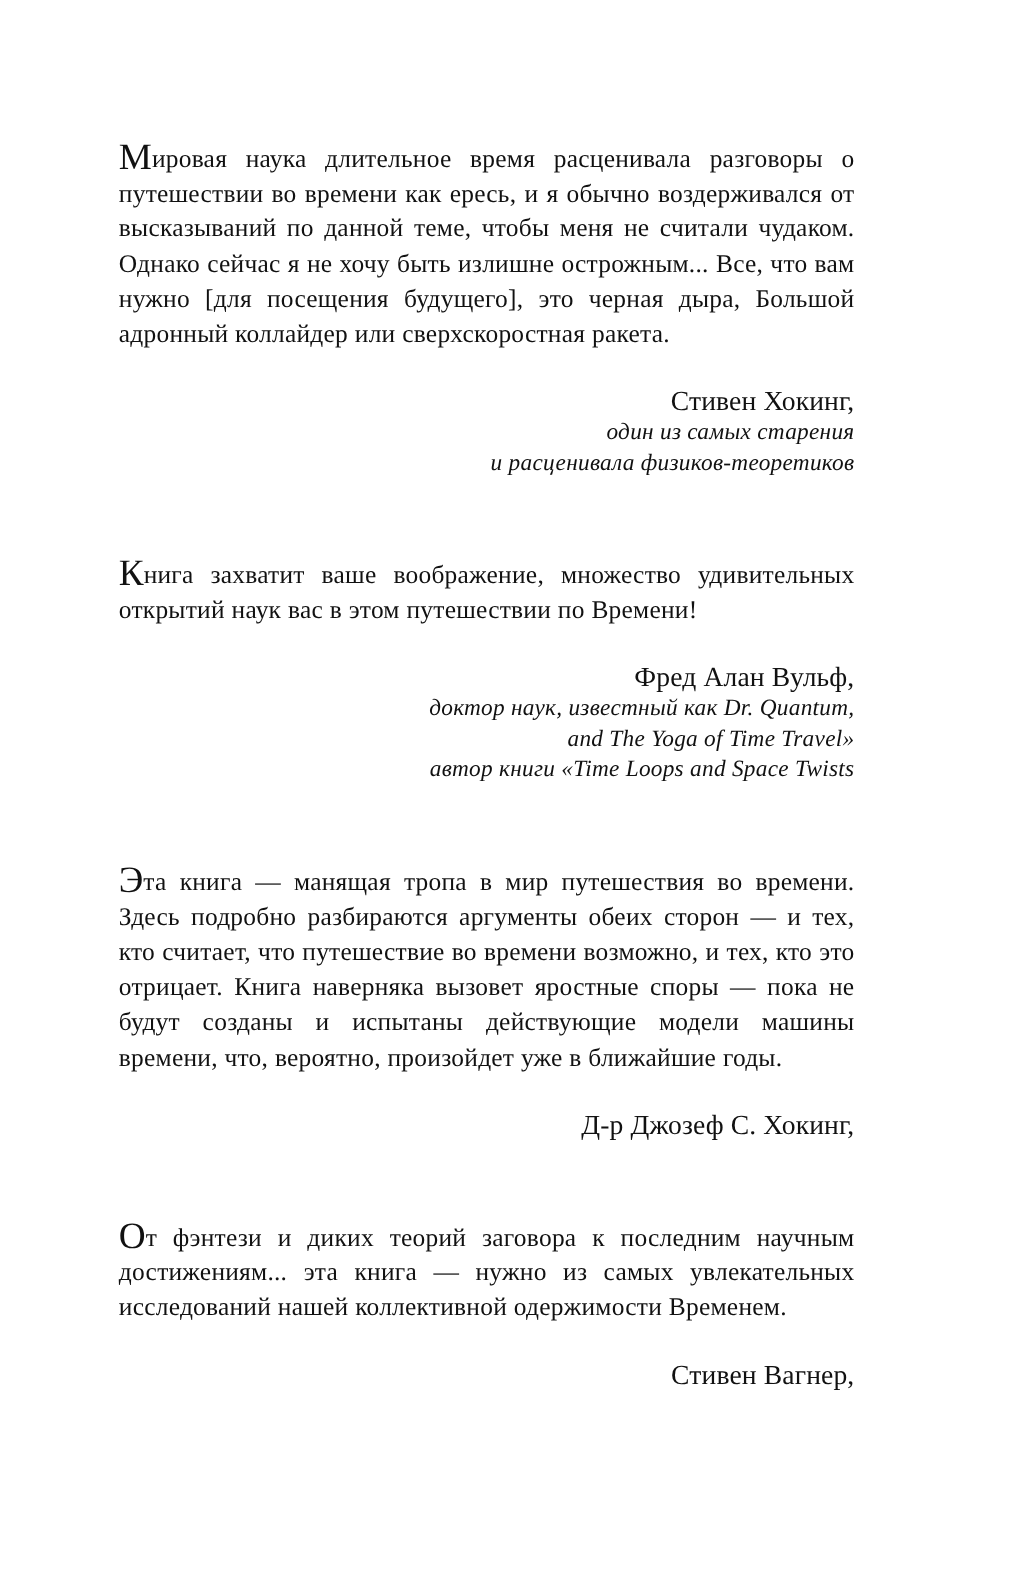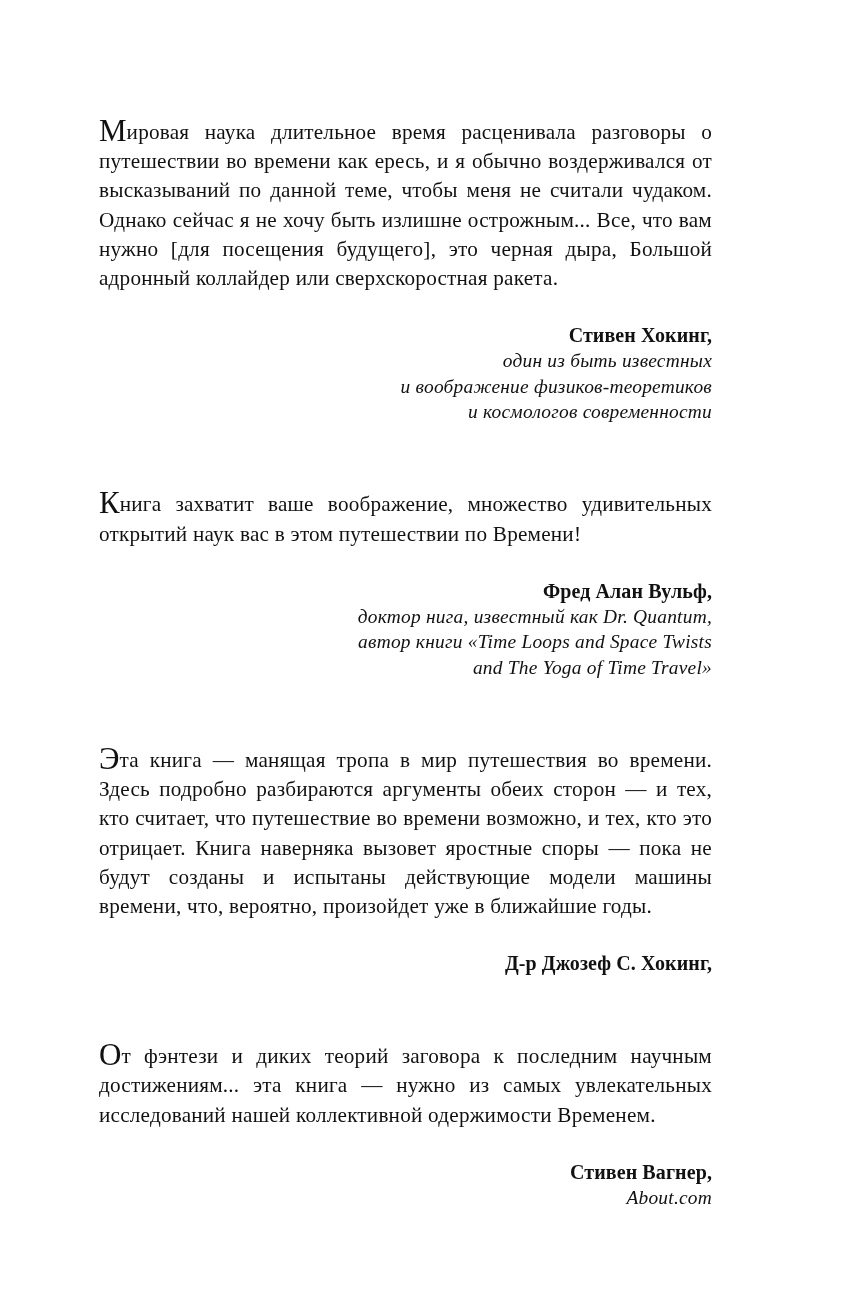--- a/index.html
+++ b/index.html
@@ -66,23 +66,23 @@
     letter-spacing: 0;
   }
 
   
   .attribution {
     margin-top: 22px;
     text-align: right;
   }
   .attrib-name {
     display: block;
-    font-size: 20px;
+    font-size: 23px;
     line-height: 26px;
-    font-weight: bold;
+    font-weight: normal;
     letter-spacing: 0.005em;
     margin-top: 29px;
   }
   .attrib-line {
     display: block;
     font-size: 19.4px;
     line-height: 25.4px;
     font-style: italic;
     letter-spacing: 0.012em;
   }
@@ -90,45 +90,43 @@
 </head>
 <body>
 
 <div class="page">
   <div class="content">
 
     <section class="quote-block">
       <p class="quote-body"><span class="initial">М</span><span>ировая наука длительное время расценивала разговоры о путешествии во времени как ересь, и я обычно воздер­живался от высказываний по данной теме, чтобы меня не считали чудаком. Однако сейчас я не хочу быть излишне острожным... Все, что вам нужно [для посещения будущего], это черная дыра, Большой адронный коллайдер или сверх­скоростная ракета.</span></p>
       <div class="attribution">
         <span class="attrib-name">Стивен Хокинг,</span>
-        <span class="attrib-line">один из быть известных</span>
-        <span class="attrib-line">и воображение физиков-теоретиков</span>
-        <span class="attrib-line">и космологов современности</span>
+        <span class="attrib-line">один из самых старения</span>
+        <span class="attrib-line">и расценивала физиков-теоретиков</span>
       </div>
     </section>
 
     <section class="quote-block">
       <p class="quote-body"><span class="initial">К</span><span>нига захватит ваше воображение, множество удивитель­ных открытий наук вас в этом путешествии по Времени!</span></p>
       <div class="attribution">
         <span class="attrib-name">Фред Алан Вульф,</span>
-        <span class="attrib-line">доктор нига, известный как Dr. Quantum,</span>
+        <span class="attrib-line">доктор наук, известный как Dr. Quantum,</span>
+        <span class="attrib-line">and The Yoga of Time Travel»</span>
         <span class="attrib-line">автор книги «Time Loops and Space Twists</span>
-        <span class="attrib-line">and The Yoga of Time Travel»</span>
       </div>
     </section>
 
     <section class="quote-block">
       <p class="quote-body"><span class="initial">Э</span><span>та книга — манящая тропа в мир путешествия во време­ни. Здесь подробно разбираются аргументы обеих сторон — и тех, кто считает, что путешествие во времени возможно, и тех, кто это отрицает. Книга наверняка вызовет яростные споры — пока не будут созданы и испытаны действующие модели машины времени, что, вероятно, произойдет уже в ближайшие годы.</span></p>
       <div class="attribution">
         <span class="attrib-name">Д-р Джозеф С. Хокинг,</span>
       </div>
     </section>
 
     <section class="quote-block tight-attrib">
       <p class="quote-body"><span class="initial">О</span><span>т фэнтези и диких теорий заговора к последним научным достижениям... эта книга — нужно из самых увлекательных исследований нашей коллективной одержимости Временем.</span></p>
       <div class="attribution">
         <span class="attrib-name">Стивен Вагнер,</span>
-        <span class="attrib-line">About.com</span>
       </div>
     </section>
 
   </div>
 </div>
 
 </body></html>

